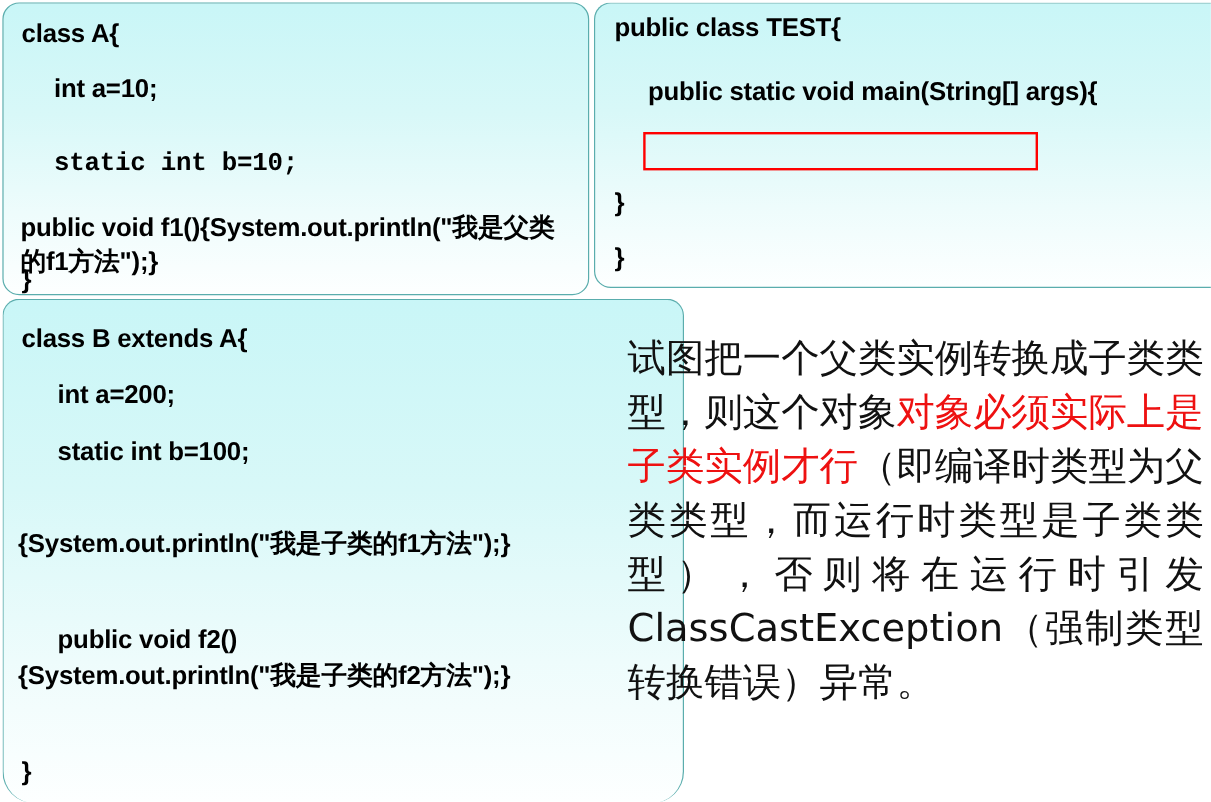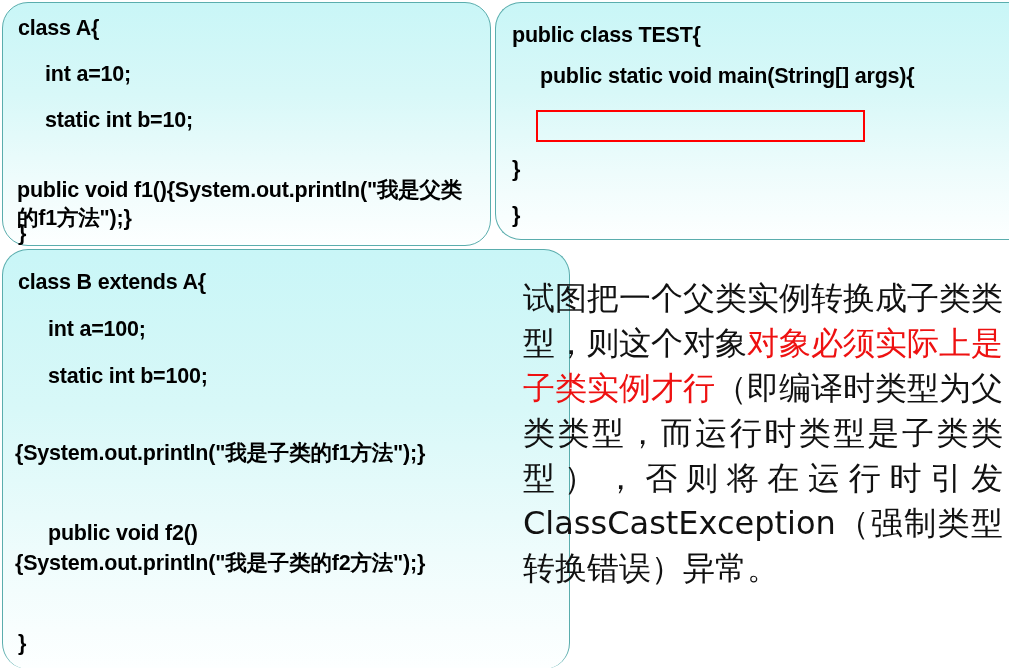--- a/index.html
+++ b/index.html
@@ -13,21 +13,21 @@
     position: relative;
     overflow: hidden;
     font-family: "Liberation Sans", "DejaVu Sans", sans-serif;
   }
 
   
   .panel {
     position: absolute;
     box-sizing: border-box;
     border: 1.4px solid #5aadad;
-    border-radius: 26px;
+    border-radius: 14px;
     background: linear-gradient(to bottom, #c9f6f7 0%, #d8f8f8 38%, #eefcfc 72%, #fdffff 100%);
   }
 
   .code-line {
     position: absolute;
     color: #000000;
     font-weight: bold;
     font-size: 21.5px;
     line-height: 25px;
     white-space: pre;
@@ -100,37 +100,37 @@
     border: 2.5px solid #ff0000;
     background: transparent;
   }
 </style>
 </head>
 <body>
 
 <div id="panel-a" class="panel">
   <span class="code-line" style="left:15px; top:13px;">class A{</span>
   <span class="code-line" style="left:42px; top:59px;">int a=10;</span>
-  <span class="code-line" style="left:42px; top:105px;">static int b=10;</span>
+  <span class="code-line" style="left:42px; top:122px;font-family:Liberation Mono, monospace;">static int b=10;</span>
   <span class="code-line wrap" style="left:14px; top:152px; width:456px;margin-top:21px;">public void f1(){System.out.println("我是父类的f1方法");}</span>
   <span class="code-line" style="left:15px; top:218px;">}</span>
 </div>
 
 <div id="panel-b" class="panel">
   <span class="code-line" style="left:15px; top:20px;">class B extends A{</span>
-  <span class="code-line" style="left:45px; top:67px;">int a=100;</span>
+  <span class="code-line" style="left:45px; top:67px;">int a=200;</span>
   <span class="code-line" style="left:45px; top:114px;">static int b=100;</span>
   <span class="code-line wrap" style="left:12px; top:189px; width:460px;">{System.out.println("我是子类的f1方法");}</span>
   <span class="code-line" style="left:45px; top:271px;">public void f2()</span>
   <span class="code-line wrap" style="left:12px; top:299px; width:460px;">{System.out.println("我是子类的f2方法");}</span>
   <span class="code-line" style="left:15px; top:381px;">}</span>
 </div>
 
 <div id="panel-test" class="panel">
-  <span class="code-line" style="left:16px; top:20px;">public class TEST{</span>
+  <span class="code-line" style="left:16px; top:8px;">public class TEST{</span>
   <span class="code-line" style="left:44px; top:61px;">public static void main(String[] args){</span>
   <span class="code-line" style="left:16px; top:154px;">}</span>
   <span class="code-line" style="left:16px; top:200px;">}</span>
 </div>
 
 <div id="red-box"></div>
 
 <div id="explain">
   <div class="cn"><span>试图把一个父类实例转换成子类类型，则这个对象</span><span class="hl">对象必须实际上是子类实例才行</span><span>（即编译时类型为父类类型，而运行时类型是子类类型），否则将在运行时引发ClassCastException（强制类型转换错误）异常。</span></div>
 </div>

